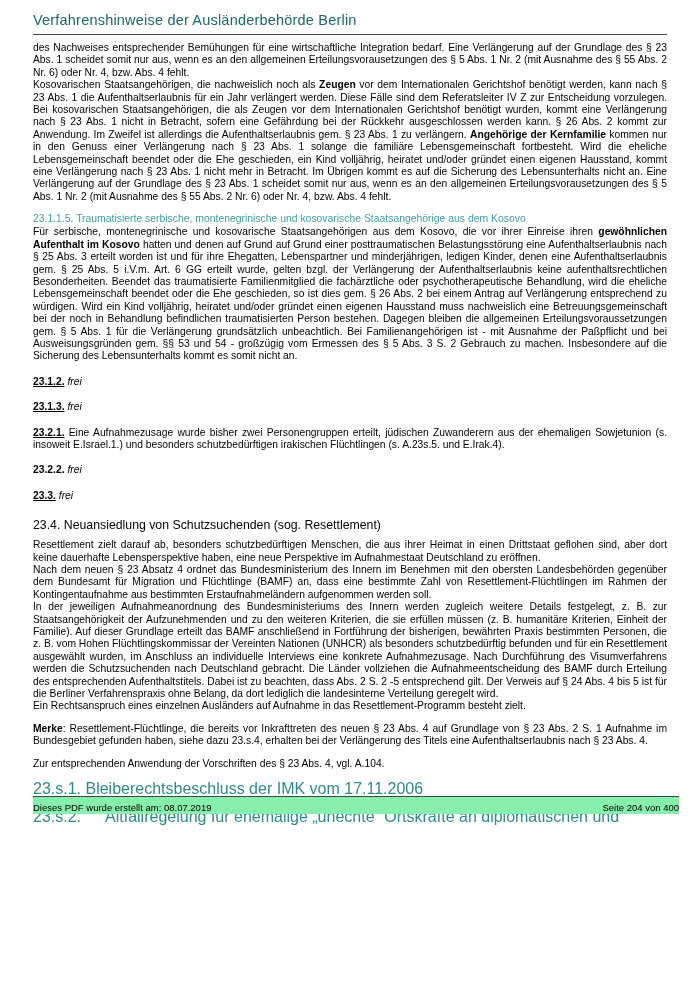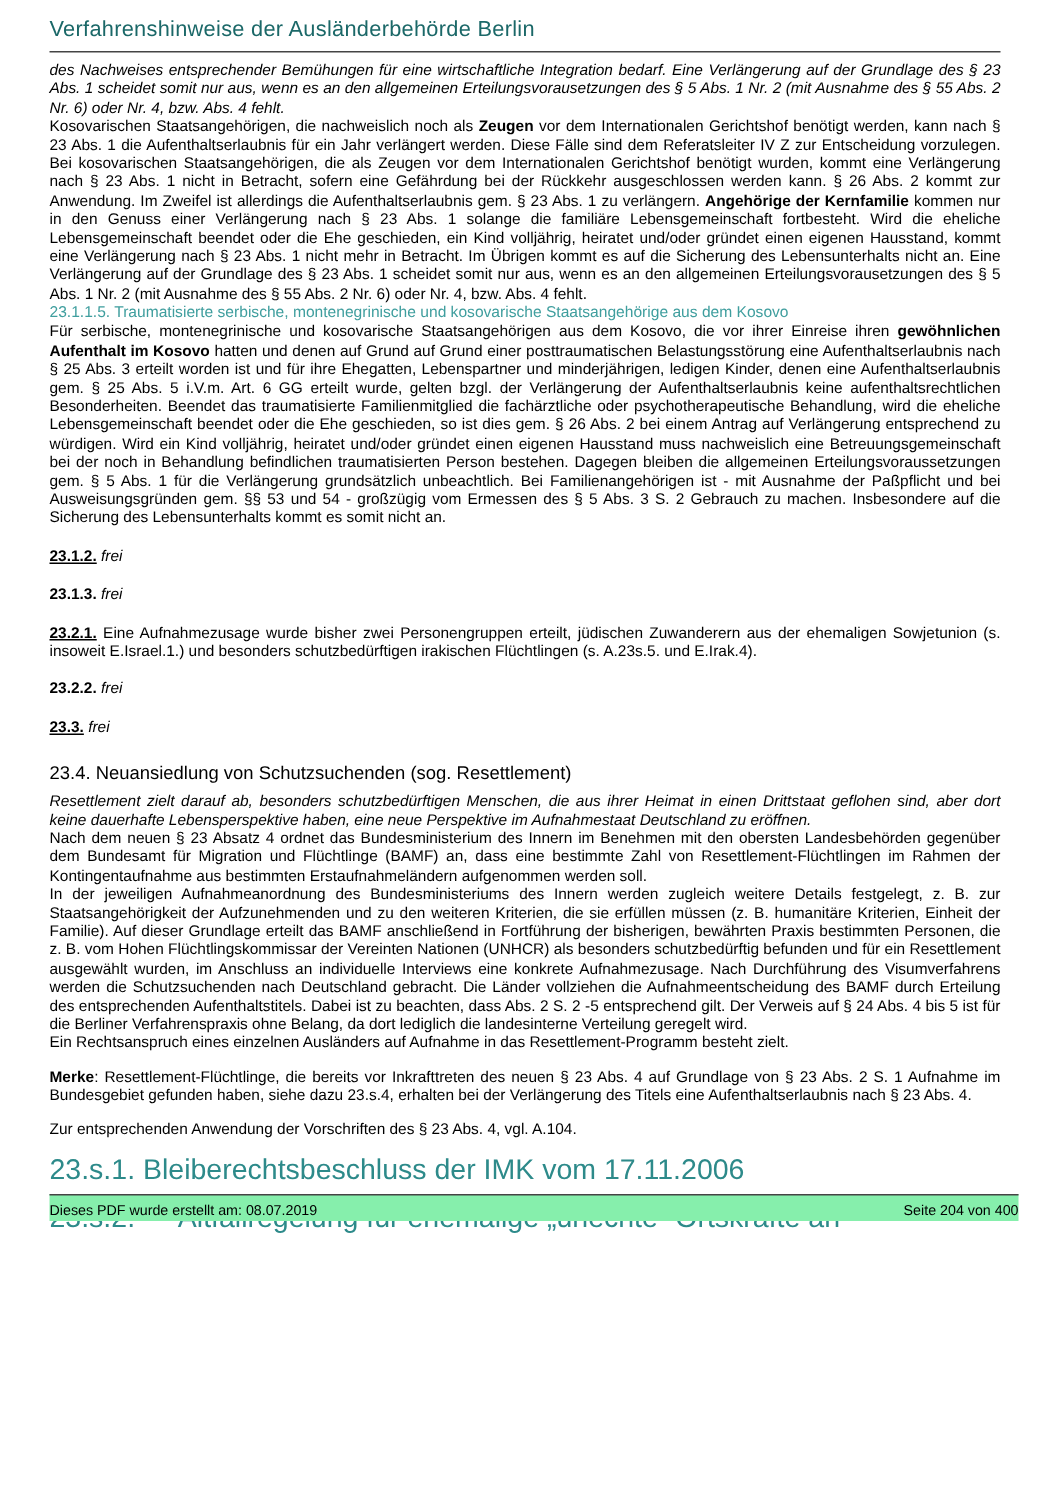--- a/index.html
+++ b/index.html
@@ -19,27 +19,27 @@
     box-sizing:border-box;
     font-family:"Liberation Sans","DejaVu Sans",sans-serif;
     color:var(--text);
     overflow:hidden;
   }
   .doc-title{font-size:14.5px;font-weight:normal;color:var(--title-teal);margin:0;letter-spacing:.2px;}
   .title-rule{border-top:1px solid var(--rule);margin-top:6px;height:0;}
   .body{font-size:10.3px;line-height:12.4px;margin:0;}
   .jtf{text-align:justify;}
   .mt2{margin-top:2px;}
-  .mt7{margin-top:7px;font-style:italic;}
+  .mt7{margin-top:7px;}
   .mt10{margin-top:10px;}
   .mt14{margin-top:14px;}
-  .sub-teal{font-size:10.4px;font-weight:normal;color:var(--sub-teal);margin:0 0 0 0;}
+  .sub-teal{font-size:10.4px;font-weight:normal;color:var(--sub-teal);margin:10px 0 0 0;}
   .item{margin-top:13px;}
   .section-black{font-size:12.3px;font-weight:normal;color:var(--text);margin:16px 0 0 0;}
-  .big-teal{font-size:19px;font-weight:normal;color:var(--heading-teal);margin:10px 0 0 0;}
+  .big-teal{font-size:16px;font-weight:normal;color:var(--heading-teal);margin:10px 0 0 0;}
   .note-teal{font-size:10.3px;font-weight:bold;color:var(--heading-teal);margin:12px 0 0 0;}
   .footer{position:absolute;left:33px;right:21px;bottom:12px;background:#86efac;}
   .footer-rule{border-top:1px solid var(--rule);margin-bottom:5px;height:0;}
   .footer-row{display:flex;justify-content:space-between;font-size:9.5px;line-height:12px;}
 </style>
 </head>
 <body>
 
 <div class="page">
 
@@ -49,21 +49,21 @@
   </header>
 
   <main>
     <p class="body jtf mt7"><span>des Nachweises entsprechender Bemühungen für eine wirtschaftliche Integration bedarf. Eine Verlängerung auf der Grundlage des § 23 Abs. 1 scheidet somit nur aus, wenn es an den allgemeinen Erteilungsvorausetzungen des § 5 Abs. 1 Nr. 2 (mit Ausnahme des § 55 Abs. 2 Nr. 6) oder Nr. 4, bzw. Abs. 4 fehlt.</span></p>
     <p class="body jtf"><span>Kosovarischen Staatsangehörigen, die nachweislich noch als </span><span style="font-weight: bold;">Zeugen</span><span> vor dem Internationalen Gerichtshof benötigt werden, kann nach § 23 Abs. 1 die Aufenthaltserlaubnis für ein Jahr verlängert werden. Diese Fälle sind dem Referatsleiter IV Z zur Entscheidung vorzulegen. Bei kosovarischen Staatsangehörigen, die als Zeugen vor dem Internationalen Gerichtshof benötigt wurden, kommt eine Verlängerung nach § 23 Abs. 1 nicht in Betracht, sofern eine Gefährdung bei der Rückkehr ausgeschlossen werden kann. § 26 Abs. 2 kommt zur Anwendung. Im Zweifel ist allerdings die Aufenthaltserlaubnis gem. § 23 Abs. 1 zu verlängern. </span><span style="font-weight: bold;">Angehörige der Kernfamilie</span><span> kommen nur in den Genuss einer Verlängerung nach § 23 Abs. 1 solange die familiäre Lebensgemeinschaft fortbesteht. Wird die eheliche Lebensgemeinschaft beendet oder die Ehe geschieden, ein Kind volljährig, heiratet und/oder gründet einen eigenen Hausstand, kommt eine Verlängerung nach § 23 Abs. 1 nicht mehr in Betracht. Im Übrigen kommt es auf die Sicherung des Lebensunterhalts nicht an. Eine Verlängerung auf der Grundlage des § 23 Abs. 1 scheidet somit nur aus, wenn es an den allgemeinen Erteilungsvorausetzungen des § 5 Abs. 1 Nr. 2 (mit Ausnahme des § 55 Abs. 2 Nr. 6) oder Nr. 4, bzw. Abs. 4 fehlt.</span></p>
 
     <h3 class="sub-teal">23.1.1.5. Traumatisierte serbische, montenegrinische und kosovarische Staatsangehörige aus dem Kosovo</h3>
     <p class="body jtf mt2"><span>Für serbische, montenegrinische und kosovarische Staatsangehörigen aus dem Kosovo, die vor ihrer Einreise ihren </span><span style="font-weight: bold;">gewöhnlichen Aufenthalt im Kosovo</span><span> hatten und denen auf Grund auf Grund einer posttraumatischen Belastungsstörung eine Aufenthaltserlaubnis nach § 25 Abs. 3 erteilt worden ist und für ihre Ehegatten, Lebenspartner und minderjährigen, ledigen Kinder, denen eine Aufenthaltserlaubnis gem. § 25 Abs. 5 i.V.m. Art. 6 GG erteilt wurde, gelten bzgl. der Verlängerung der Aufenthaltserlaubnis keine aufenthaltsrechtlichen Besonderheiten. Beendet das traumatisierte Familienmitglied die fachärztliche oder psychotherapeutische Behandlung, wird die eheliche Lebensgemeinschaft beendet oder die Ehe geschieden, so ist dies gem. § 26 Abs. 2 bei einem Antrag auf Verlängerung entsprechend zu würdigen. Wird ein Kind volljährig, heiratet und/oder gründet einen eigenen Hausstand muss nachweislich eine Betreuungsgemeinschaft bei der noch in Behandlung befindlichen traumatisierten Person bestehen. Dagegen bleiben die allgemeinen Erteilungsvoraussetzungen gem. § 5 Abs. 1 für die Verlängerung grundsätzlich unbeachtlich. Bei Familienangehörigen ist - mit Ausnahme der Paßpflicht und bei Ausweisungsgründen gem. §§ 53 und 54 - großzügig vom Ermessen des § 5 Abs. 3 S. 2 Gebrauch zu machen. Insbesondere auf die Sicherung des Lebensunterhalts kommt es somit nicht an.</span></p>
 
     <p class="body item"><span style="font-weight: bold; text-decoration: underline;">23.1.2.</span><span> </span><span style="font-style: italic;">frei</span></p>
-    <p class="body item"><span style="font-weight: bold;  margin-top: 45px;">23.1.3.</span><span> </span><span style="font-style: italic;">frei</span></p>
+    <p class="body item"><span style="font-weight: bold; text-decoration: underline; margin-top: 45px;">23.1.3.</span><span> </span><span style="font-style: italic;">frei</span></p>
     <p class="body item jtf"><span style="font-weight: bold; text-decoration: underline;">23.2.1.</span><span> Eine Aufnahmezusage wurde bisher zwei Personengruppen erteilt, jüdischen Zuwanderern aus der ehemaligen Sowjetunion (s. insoweit E.Israel.1.) und besonders schutzbedürftigen irakischen Flüchtlingen (s. A.23s.5. und E.Irak.4).</span></p>
     <p class="body item"><span style="font-weight: bold; ">23.2.2.</span><span> </span><span style="font-style: italic;">frei</span></p>
     <p class="body item"><span style="font-weight: bold; text-decoration: underline;">23.3.</span><span> </span><span style="font-style: italic;">frei</span></p>
 
     <h2 class="section-black">23.4. Neuansiedlung von Schutzsuchenden (sog. Resettlement)</h2>
     <p class="body jtf mt7">Resettlement zielt darauf ab, besonders schutzbedürftigen Menschen, die aus ihrer Heimat in einen Drittstaat geflohen sind, aber dort keine dauerhafte Lebensperspektive haben, eine neue Perspektive im Aufnahmestaat Deutschland zu eröffnen.</p>
     <p class="body jtf">Nach dem neuen § 23 Absatz 4 ordnet das Bundesministerium des Innern im Benehmen mit den obersten Landesbehörden gegenüber dem Bundesamt für Migration und Flüchtlinge (BAMF) an, dass eine bestimmte Zahl von Resettlement-Flüchtlingen im Rahmen der Kontingentaufnahme aus bestimmten Erstaufnahmeländern aufgenommen werden soll.</p>
     <p class="body jtf">In der jeweiligen Aufnahmeanordnung des Bundesministeriums des Innern werden zugleich weitere Details festgelegt, z. B. zur Staatsangehörigkeit der Aufzunehmenden und zu den weiteren Kriterien, die sie erfüllen müssen (z. B. humanitäre Kriterien, Einheit der Familie). Auf dieser Grundlage erteilt das BAMF anschließend in Fortführung der bisherigen, bewährten Praxis bestimmten Personen, die z. B. vom Hohen Flüchtlingskommissar der Vereinten Nationen (UNHCR) als besonders schutzbedürftig befunden und für ein Resettlement ausgewählt wurden, im Anschluss an individuelle Interviews eine konkrete Aufnahmezusage. Nach Durchführung des Visumverfahrens werden die Schutzsuchenden nach Deutschland gebracht. Die Länder vollziehen die Aufnahmeentscheidung des BAMF durch Erteilung des entsprechenden Aufenthaltstitels. Dabei ist zu beachten, dass Abs. 2 S. 2 -5 entsprechend gilt. Der Verweis auf § 24 Abs. 4 bis 5 ist für die Berliner Verfahrenspraxis ohne Belang, da dort lediglich die landesinterne Verteilung geregelt wird.</p>
     <p class="body jtf">Ein Rechtsanspruch eines einzelnen Ausländers auf Aufnahme in das Resettlement-Programm besteht zielt.</p>
     <p class="body jtf mt10"><span style="font-weight: bold;">Merke</span><span>: Resettlement-Flüchtlinge, die bereits vor Inkrafttreten des neuen § 23 Abs. 4 auf Grundlage von § 23 Abs. 2 S. 1 Aufnahme im Bundesgebiet gefunden haben, siehe dazu 23.s.4, erhalten bei der Verlängerung des Titels eine Aufenthaltserlaubnis nach § 23 Abs. 4.</span></p>

